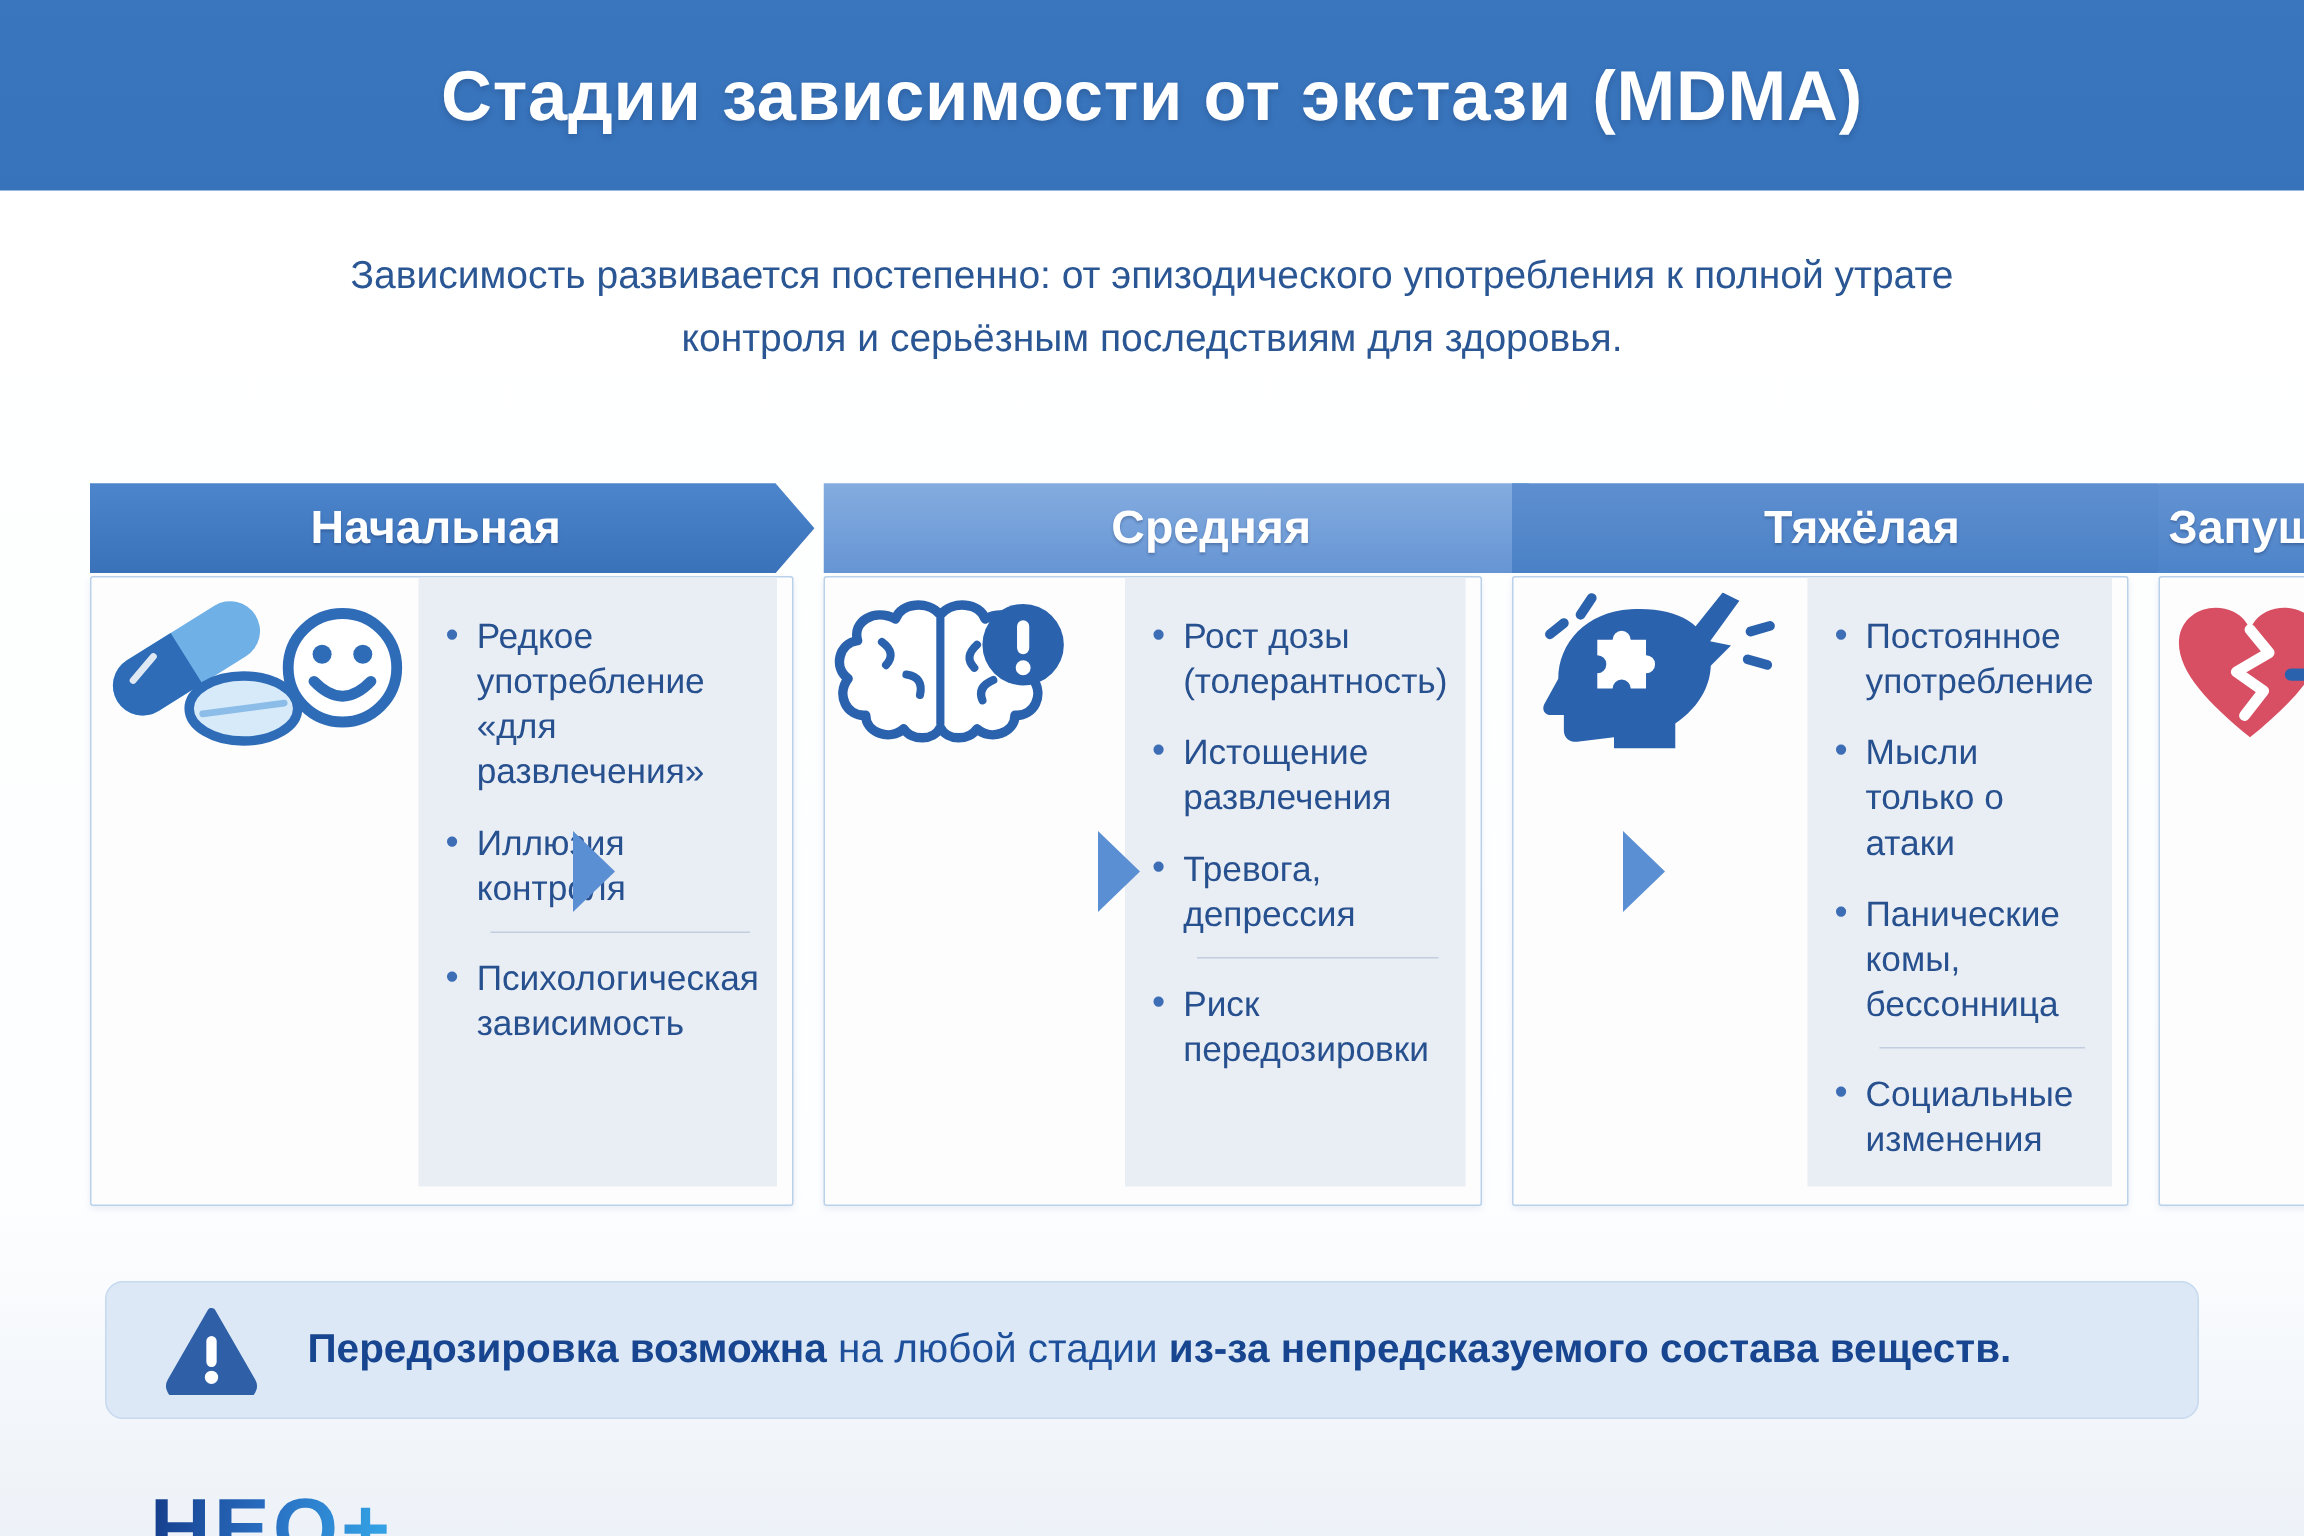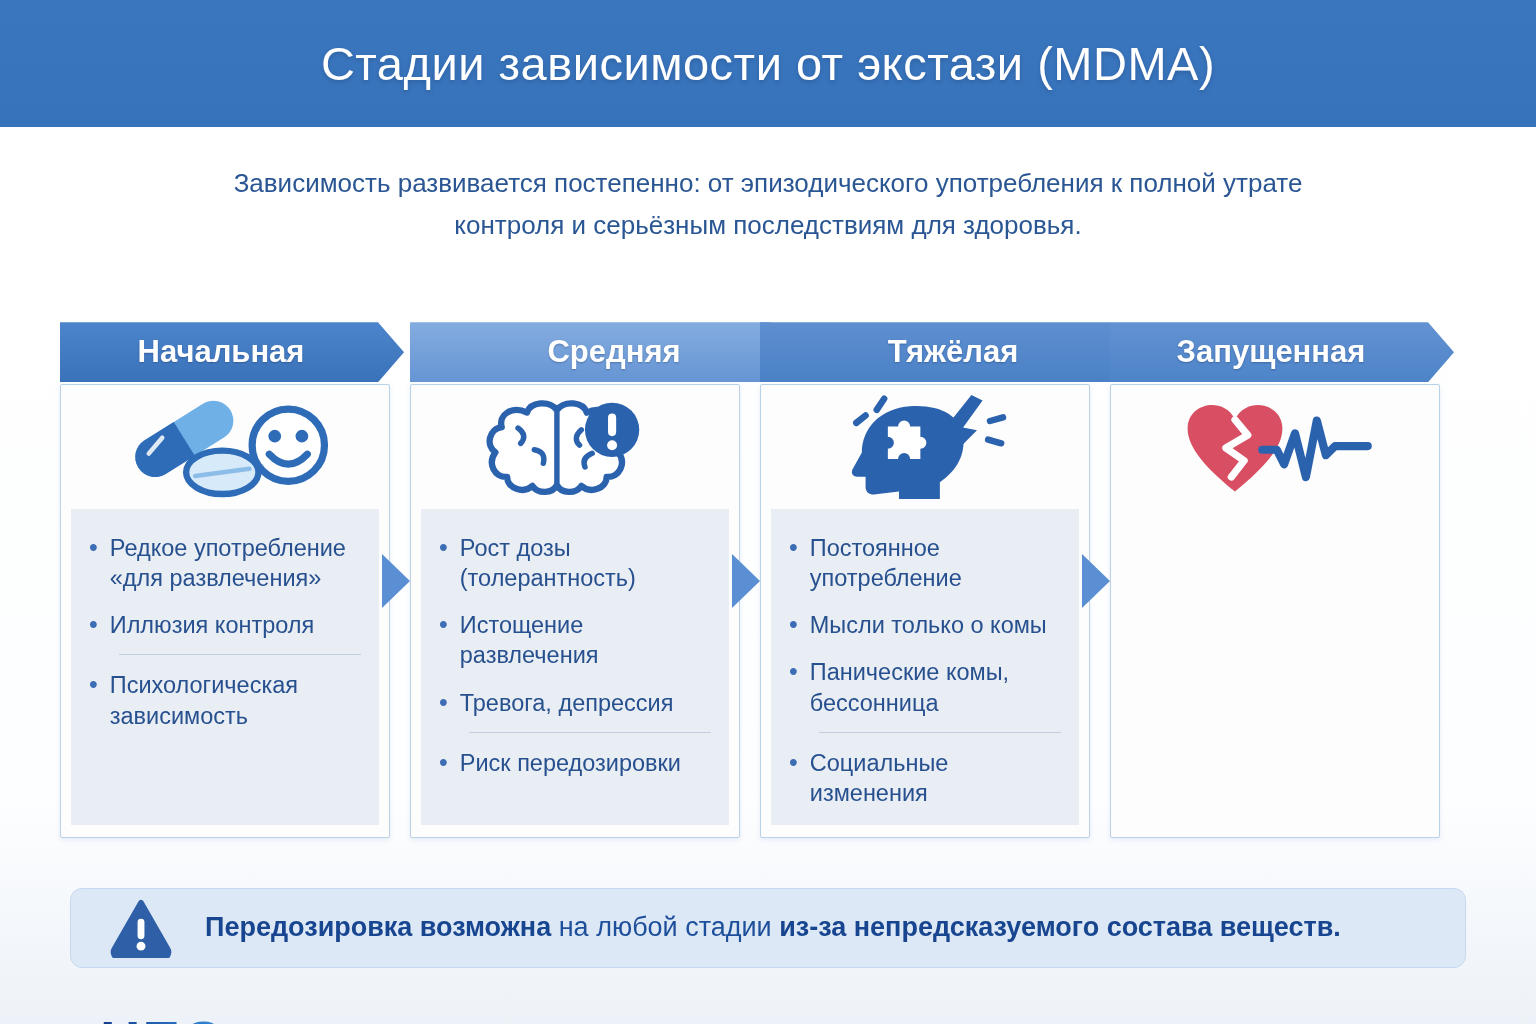--- a/index.html
+++ b/index.html
@@ -7,21 +7,21 @@
     width:1536px;height:1024px;overflow:hidden;position:relative;
     font-family:"Liberation Sans", sans-serif;
     background:linear-gradient(180deg,#ffffff 0%,#fdfeff 78%,#edf2f8 100%);
   }
   
   .page-header{
     height:127px;background:linear-gradient(180deg,#3a76be 0%,#3773bb 100%);
     display:flex;align-items:center;justify-content:center;
   }
   .page-title{
-    color:#ffffff;font-size:47px;font-weight:normal;letter-spacing:.5px;margin:0;
+    color:#ffffff;font-size:47px;font-weight:bold;letter-spacing:.5px;margin:0;
     text-shadow:0 2px 4px rgba(20,40,80,.25);
   }
   
   .intro{
     margin:36px auto 0;width:1180px;text-align:center;
     font-size:26px;line-height:1.6;color:#2a5694;
   }
   
   .stages{
     position:relative;margin:76px 96px 0 60px;
@@ -38,21 +38,21 @@
     text-shadow:0 1px 2px rgba(10,30,70,.3);
   }
   .c1{background:linear-gradient(180deg,#4d85cc,#3a72ba);}
   .c2{background:linear-gradient(180deg,#84acdf,#6695d4);padding-left:43px;}
   .c3{background:linear-gradient(180deg,#5e8fd0,#4a81c6);padding-left:32px;}
   .c4{background:linear-gradient(180deg,#6392d2,#4d84c9);}
   .card{
     margin-top:2px;flex:1;height:376px;box-sizing:border-box;
     background:#fdfdfe;border:1.5px solid #b9d2ea;border-radius:2px;
     box-shadow:0 2px 5px rgba(110,145,190,.14);
-    display:flex;flex-direction:column;
+    display:flex;flex-direction:row;
   }
   .icon-area{height:124px;min-height:124px;display:flex;align-items:center;justify-content:center;}
   .bullets{
     flex:1;margin:0 10px 12px;background:#e9edf4;
     padding:24px 12px 0 18px;box-sizing:border-box;
   }
   .bullets ul{list-style:none;margin:0;padding:0;}
   li.item{
     display:flex;gap:12px;font-size:23.5px;line-height:1.28;
     color:#27508f;margin-bottom:17px;
@@ -60,21 +60,21 @@
   li.item::before{content:"•";color:#3c6db5;font-size:25px;line-height:1.15;}
   li.divider{border-top:1px solid #c2cdde;margin:-3px 6px 15px 30px;height:0;}
   .col-arrow{
     position:absolute;top:232px;width:0;height:0;z-index:3;
     border-top:27px solid transparent;border-bottom:27px solid transparent;
     border-left:28px solid #5b8fd4;
   }
   .a1{left:322px}.a2{left:672px}.a3{left:1022px}
   
   .warning{
-    margin:50px 70px 0;height:80px;box-sizing:border-box;
+    margin:50px 70px 0;height:92px;box-sizing:border-box;
     background:#dce8f6;border:1px solid #c6d9ee;border-radius:12px;
     display:flex;align-items:center;gap:32px;padding:0 38px;
   }
   .warning-text{font-size:27px;color:#1d4f9b;margin:0;}
   .warning-text b{color:#17458f;}
   
   .logo{
     display:inline-block;margin:40px 0 0 100px;
     font-size:56px;font-weight:bold;letter-spacing:2px;
     background:linear-gradient(100deg,#16408e 5%,#2a6fc2 48%,#33a1e4 92%);
@@ -185,21 +185,21 @@
           <line x1="170" y1="28" x2="184" y2="24" stroke="#2b62ad" stroke-width="7" stroke-linecap="round"></line>
           <line x1="168" y1="48" x2="182" y2="52" stroke="#2b62ad" stroke-width="7" stroke-linecap="round"></line>
         </svg>
       </div>
       <div class="bullets">
         <ul>
           <li class="item">
               <span>Постоянное употребление</span>
             </li>
           <li class="item">
-              <span>Мысли только о комы</span>
+              <span>Мысли только о атаки</span>
             </li>
           <li class="item">
               <span>Панические комы, бессонница</span>
             </li>
           <li class="divider"></li>
           <li class="item">
               <span>Социальные изменения</span>
             </li>
         </ul>
       </div>

